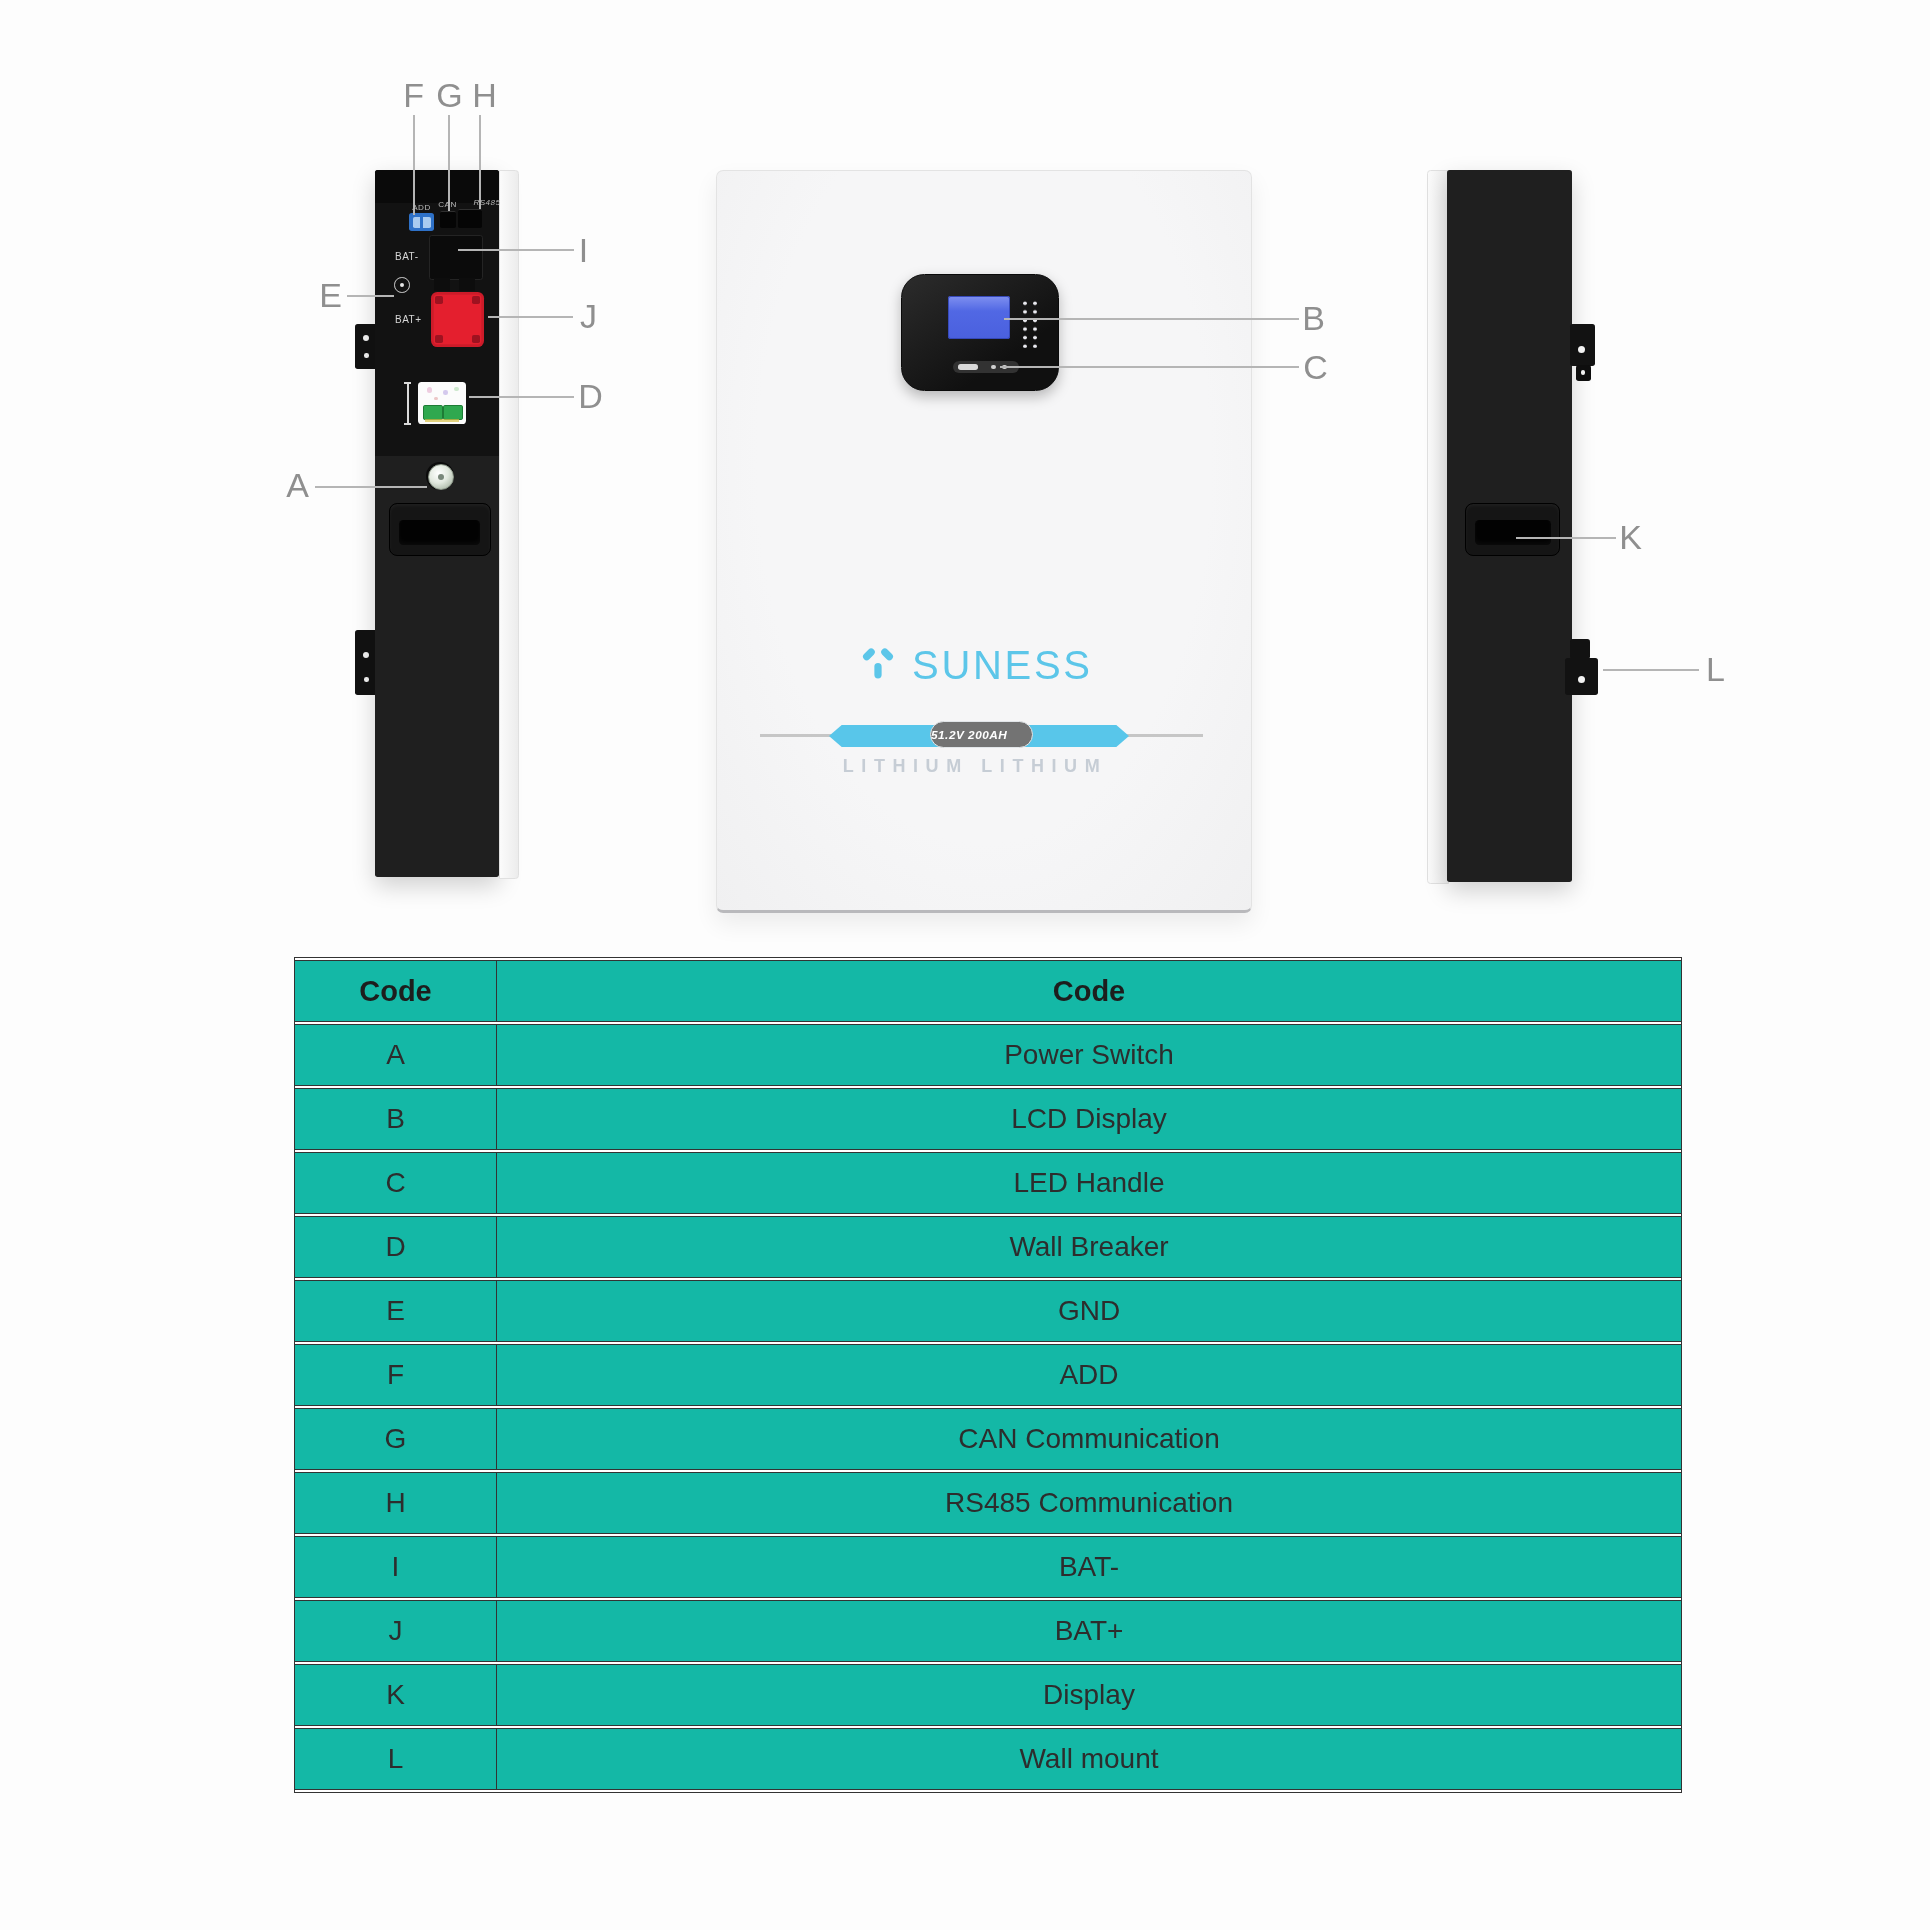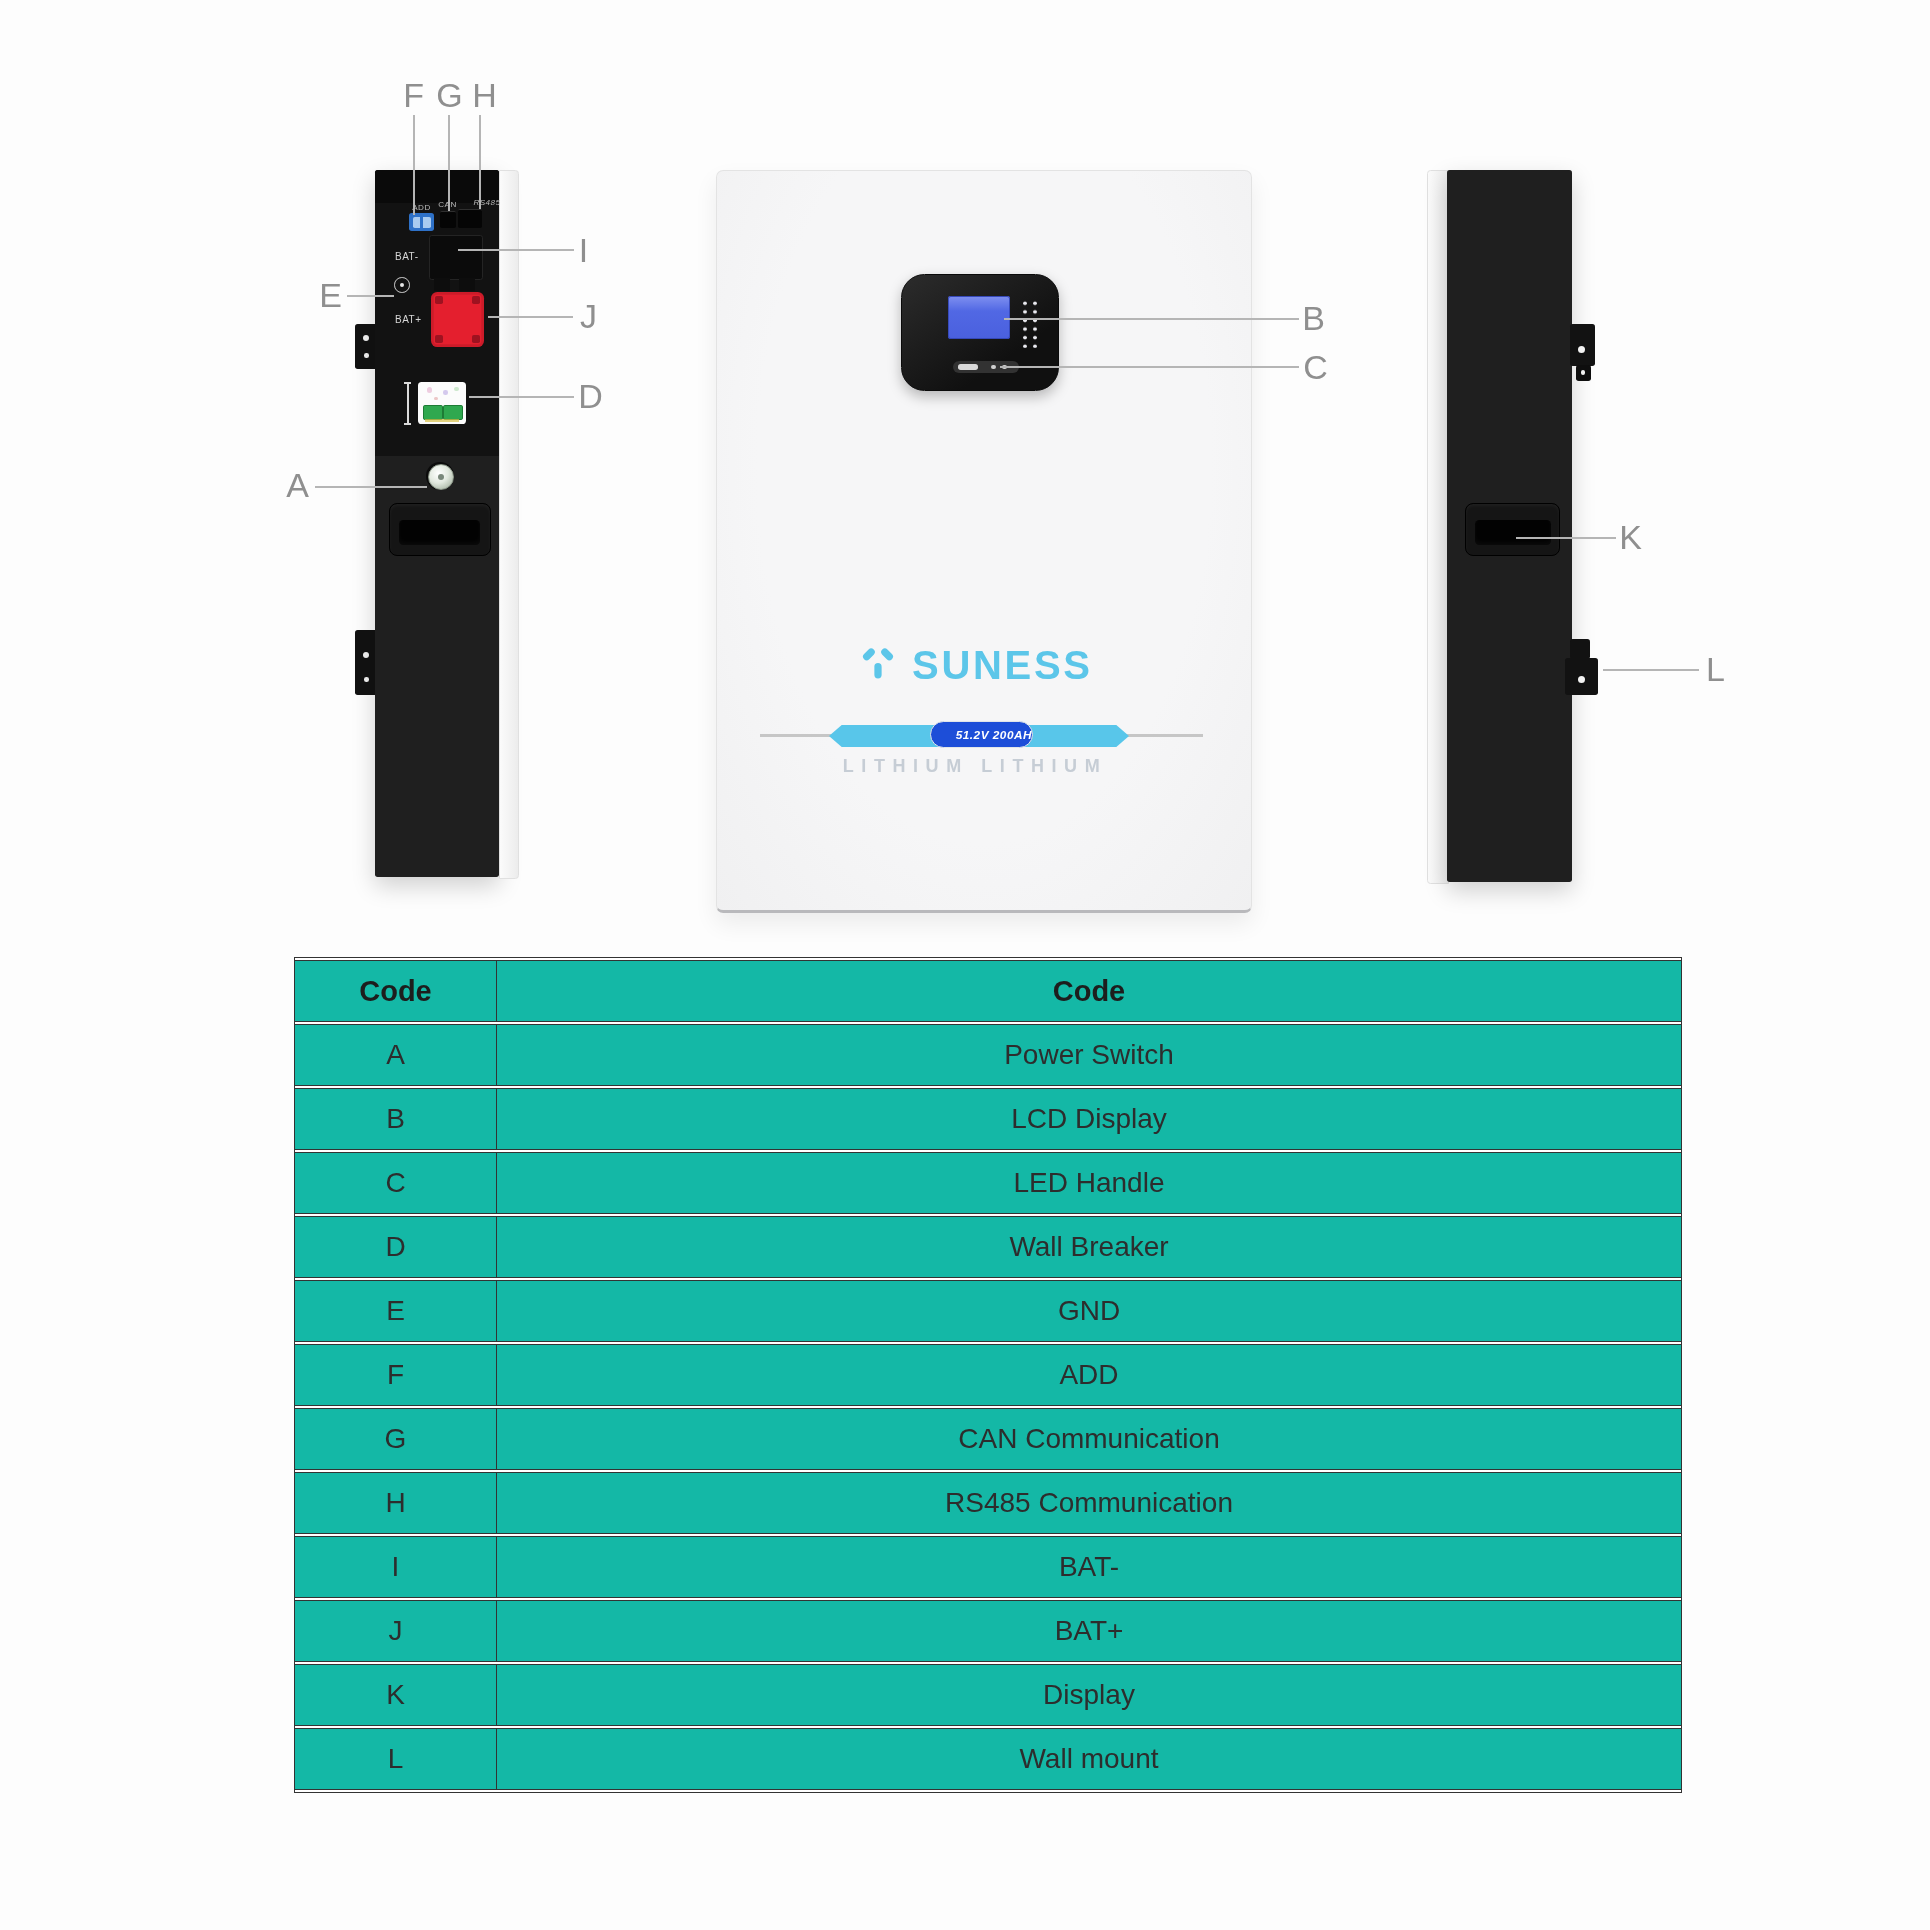--- a/index.html
+++ b/index.html
@@ -35,29 +35,29 @@
   #legend th{height:58px;font-size:29px;font-weight:bold;color:#1d1d1d;}
   #legend td{height:58px;font-size:28px;font-weight:400;color:#2d2d2d;}
   #legend th.codecol,#legend td.codecol{width:199px;border-right:1.8px solid #333;}
   
   #front-panel{
     position:absolute;left:716px;top:170px;width:534px;height:739px;
     background:radial-gradient(ellipse at 50% 40%, #f6f6f7 60%, #f0f0f1 100%);
     border:0.9px solid #e3e3e3;border-bottom:3.6px solid #b9b9bc;border-radius:7.2px;
     box-shadow:0 11px 23.5px rgba(0,0,0,0.07);
   }
-  .logo-text{position:absolute;font-weight:bold;color:#5cc6e9;font-size:40px;letter-spacing:2.7px;}
+  .logo-text{position:absolute;font-weight:normal;color:#5cc6e9;font-size:40px;letter-spacing:2.7px;}
   .subtitle{position:absolute;color:#c6cdd5;font-size:18px;font-weight:700;letter-spacing:0.42em;text-align:center;}
   .badge-bar{
     position:absolute;left:829px;top:725px;width:300px;height:22px;background:#58c6ea;
     clip-path:polygon(0 50%,12.7px 0,calc(100% - 12.7px) 0,100% 50%,calc(100% - 12.7px) 100%,12.7px 100%);
   }
   .badge-pill{
-    position:absolute;left:930px;top:721px;width:101px;height:25px;background:#1d4ed8;
-    border:1.8px solid #e2e6e9;border-radius:13.6px;display:flex;align-items:center;justify-content:flex-end;
+    position:absolute;left:930px;top:721px;width:101px;height:25px;background:#737373;
+    border:1.8px solid #e2e6e9;border-radius:13.6px;display:flex;align-items:center;justify-content:flex-start;
   }
   .badge-pill span{color:#fff;font-size:11.8px;font-weight:bold;font-style:italic;letter-spacing:0.5px;}
   
   #display-module{
     position:absolute;left:901px;top:274px;width:156px;height:115px;border-radius:23.5px;
     background:linear-gradient(145deg,#2c2c2c,#101010 70%);border:1.8px solid #0a0a0a;
     box-shadow:0 5.4px 12.7px rgba(0,0,0,0.25);
   }
   #lcd{
     position:absolute;left:46px;top:21px;width:62px;height:43px;border-radius:2.7px;

